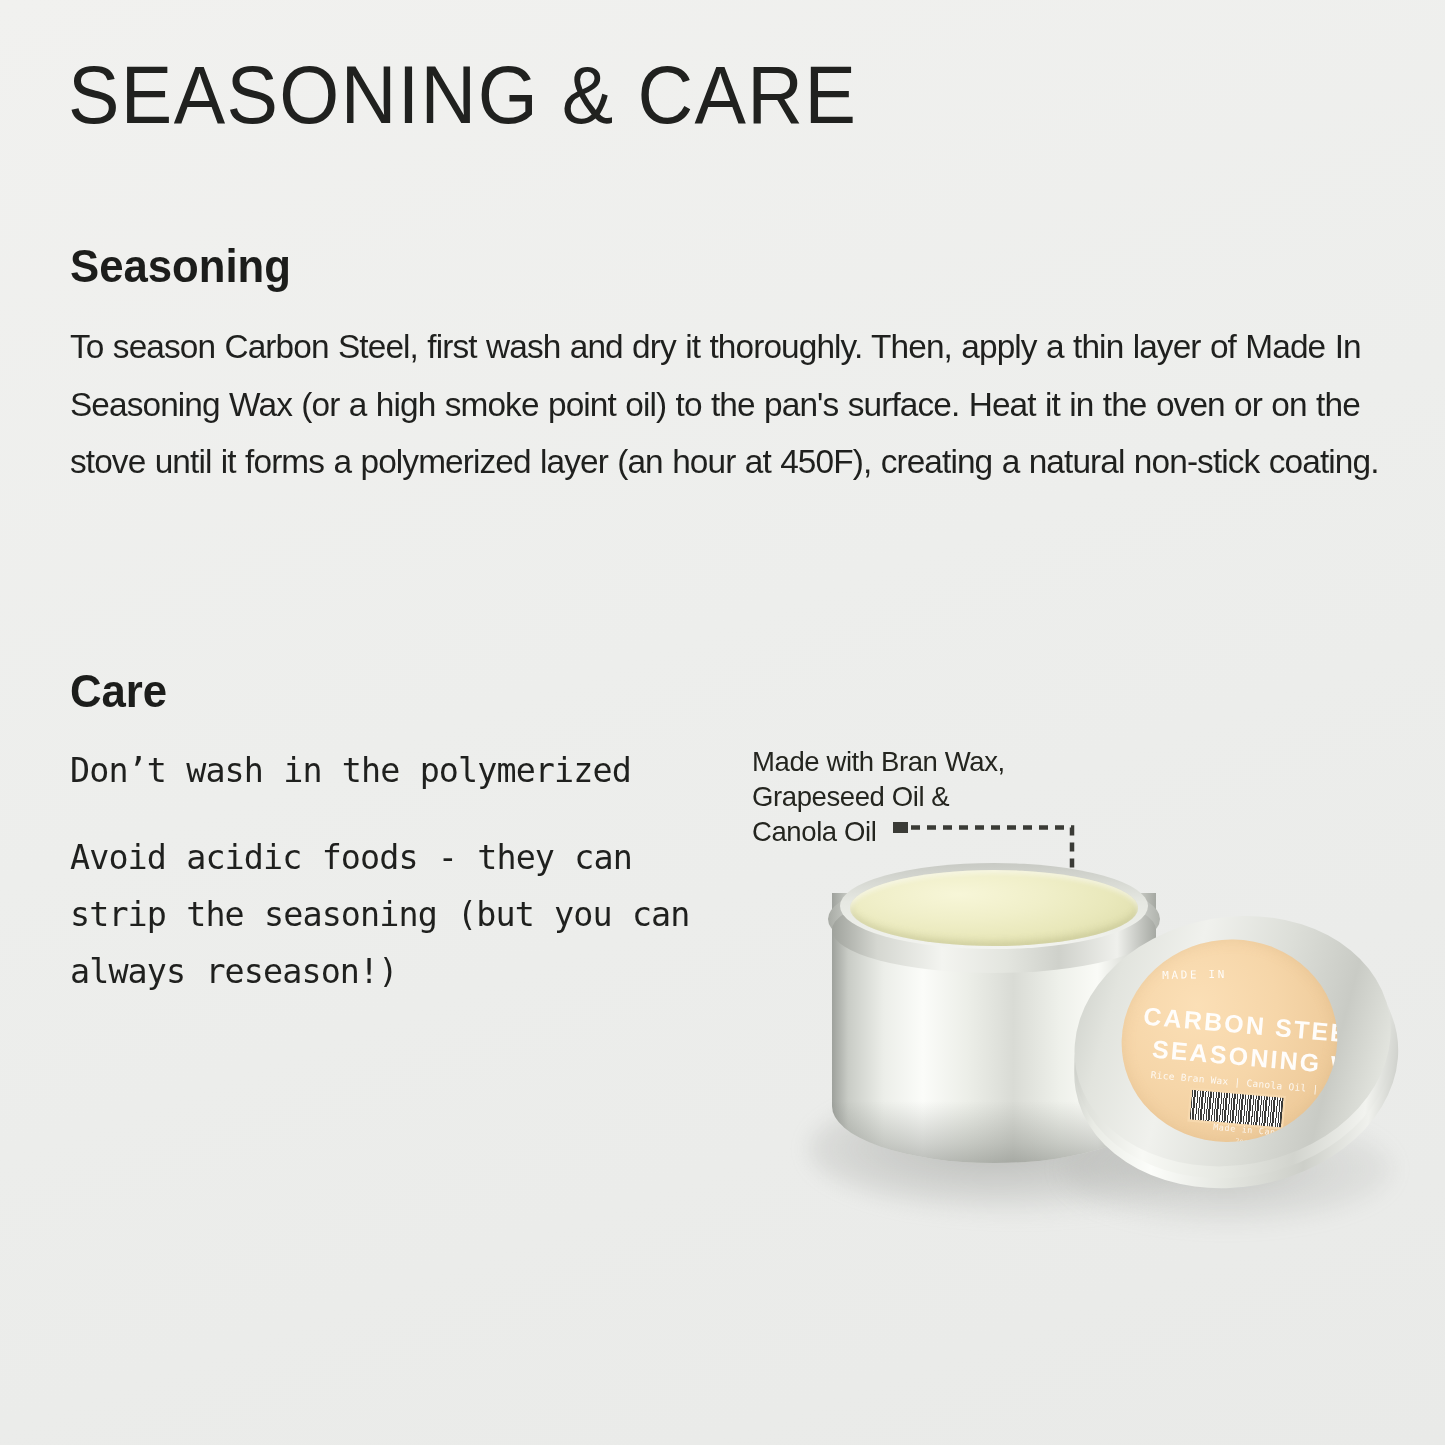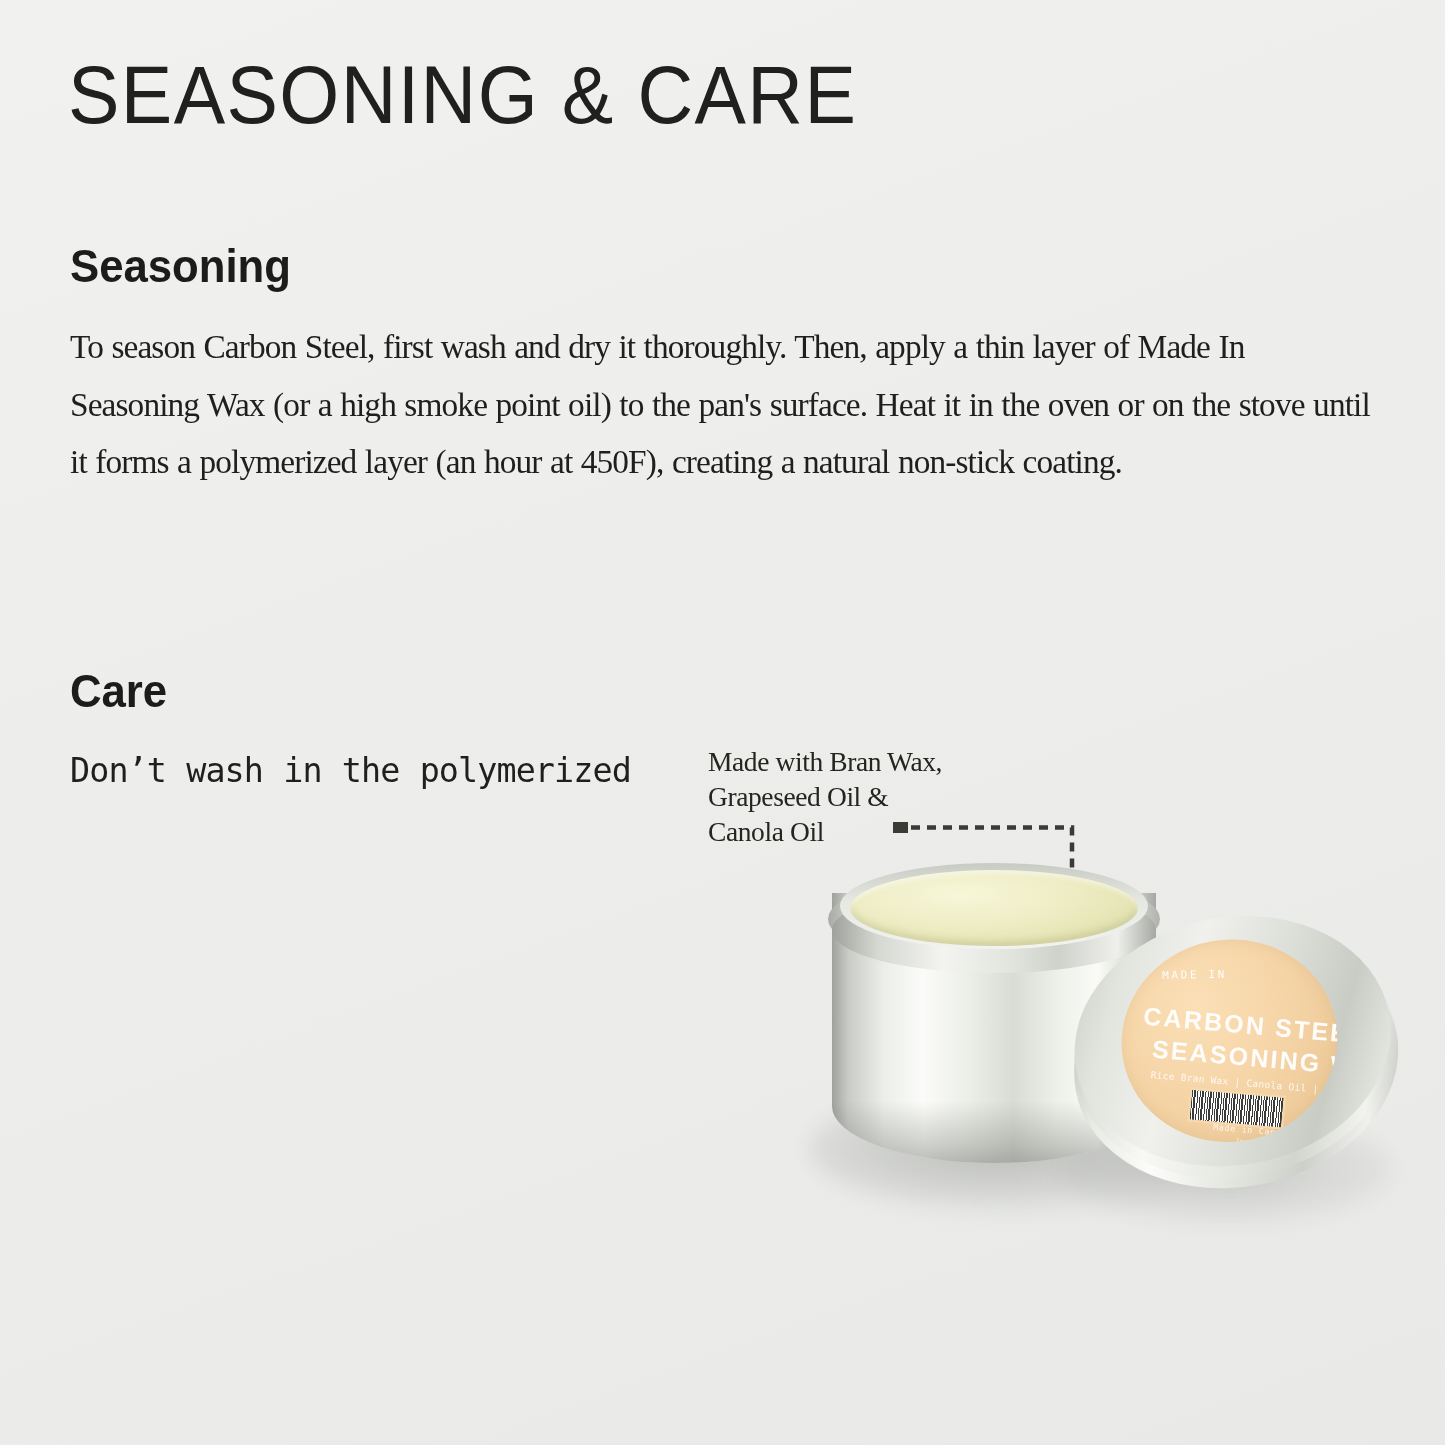--- a/index.html
+++ b/index.html
@@ -55,21 +55,21 @@
   }
   #heading-seasoning { top: 239px; }
   #heading-care { top: 664px; }
 
   
   .seasoning-body {
     position: absolute;
     left: 70px;
     top: 318px;
     width: 1310px;
-    font-family: Liberation Serif, serif;
+    font-family: Liberation Sans, sans-serif;
     font-size: 33.4px;
     line-height: 57.5px;
     letter-spacing: -0.9px;
     color: #1f201e;
     word-spacing: 1px;
   }
 
   
   .care-list {
     position: absolute;
@@ -84,23 +84,23 @@
     letter-spacing: -0.9px;
     color: #1f201e;
     margin-bottom: 30px;
     word-spacing: 1px;
   }
   .care-item:last-child { margin-bottom: 0; }
 
   
   .callout-text {
     position: absolute;
-    left: 708px;
+    left: 752px;
     top: 744px;
-    font-family: Liberation Serif, serif;
+    font-family: Liberation Sans, sans-serif;
     font-size: 27.5px;
     line-height: 35px;
     letter-spacing: -0.4px;
     color: #24251f;
     white-space: pre-line;
   }
 
   .leader-svg {
     position: absolute;
     left: 885px;
@@ -386,20 +386,21 @@
   <div class="page-title">SEASONING &amp; CARE</div>
 
   <div class="section-heading" id="heading-seasoning">Seasoning</div>
 
   <div class="seasoning-body">To season Carbon Steel, first wash and dry it thoroughly. Then, apply a thin layer of Made In Seasoning Wax (or a high smoke point oil) to the pan's surface. Heat it in the oven or on the stove until it forms a polymerized layer (an hour at 450F), creating a natural non-stick coating.</div>
 
   <div class="section-heading" id="heading-care">Care</div>
 
   <div class="care-list">
     <div class="care-item">Don’t wash in the polymerized</div>
+    <div class="care-item">Avoid acidic foods - they can strip the seasoning (but you can always reseason!)</div>
   </div>
 
   <div class="callout-text">Made with Bran Wax,
 Grapeseed Oil &amp;
 Canola Oil</div>
 
   <svg class="leader-svg" viewBox="0 0 210 200">
     <rect x="8" y="17" width="15" height="11" fill="#3a3b36"></rect>
     <path d="M 26 22.5 L 187 22.5 L 187 176" fill="none" stroke="#3a3b36" stroke-width="4.5" stroke-dasharray="9 7"></path>
     <rect x="179" y="172" width="16" height="12" fill="#3a3b36"></rect>

